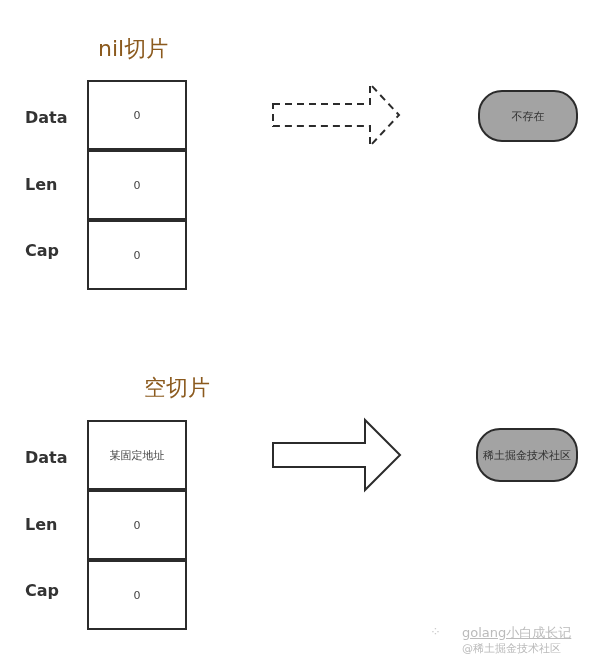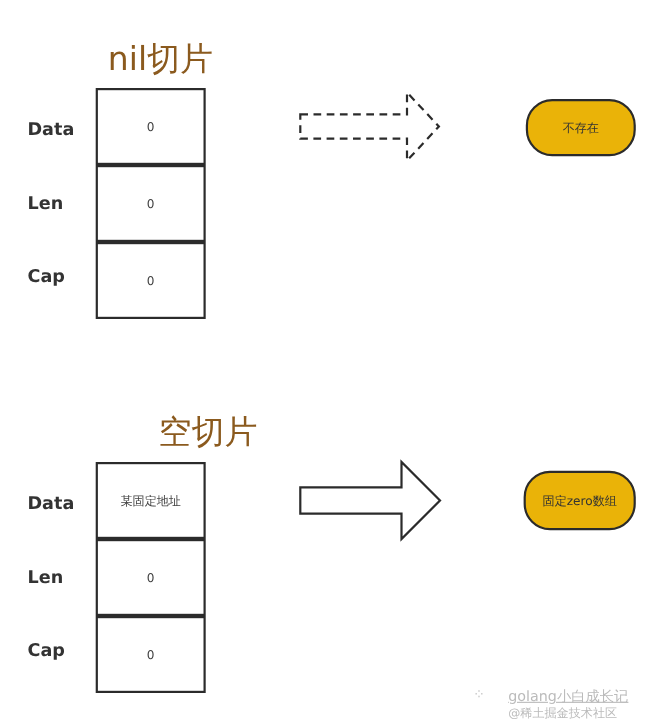--- a/index.html
+++ b/index.html
@@ -1,24 +1,24 @@
 <!DOCTYPE html>
 <html><head>
 <meta charset="utf-8">
 <style>
   html, body { margin:0; padding:0; background:#ffffff; }
   body { width:603px; height:661px; position:relative; overflow:hidden;
          font-family: "DejaVu Sans", "Liberation Sans", sans-serif; }
-  .title { position:absolute; color:#8b5a1e; font-size:30px; }
+  .title { position:absolute; color:#8b5a1e; font-size:22px; }
   .label { position:absolute; left:25px; font-size:16px; color:#333;font-weight:bold; }
   .cell { position:absolute; left:87px; width:96px; height:66px;
           border:2px solid #2b2b2b; display:flex; align-items:center; justify-content:center;
           font-size:11px; color:#444; }
   .pill { position:absolute; border:2px solid #2b2b2b; border-radius:24px;
-          display:flex; align-items:center; justify-content:center; font-size:11px; color:#333; background:#eab308; }
+          display:flex; align-items:center; justify-content:center; font-size:11px; color:#333; background:#a3a3a3; }
   svg.arrow { position:absolute; left:0; top:0; }
   .wm1 { position:absolute; left:462px; top:624px; font-size:13px; color:#bbb;text-decoration:underline; }
   .wm2 { position:absolute; left:462px; top:641px; font-size:11px; color:#bbb; }
   .wm-icon { position:absolute; left:430px; top:624px; font-size:13px; color:#ccc; }
 </style>
 </head>
 <body>
 
 <div class="title" style="left:98px;top:34px;">nil切片</div>
 
@@ -40,17 +40,17 @@
 <div class="title" style="left:100px;top:373px;margin-left:44px;">空切片</div>
 
 <div class="label" style="top:448px;">Data</div>
 <div class="label" style="top:515px;">Len</div>
 <div class="label" style="top:581px;">Cap</div>
 
 <div class="cell" style="top:420px;">某固定地址</div>
 <div class="cell" style="top:490px;">0</div>
 <div class="cell" style="top:560px;">0</div>
 
-<div class="pill" style="left:476px;top:428px;width:98px;height:50px;">固定zero数组</div>
+<div class="pill" style="left:476px;top:428px;width:98px;height:50px;">稀土掘金技术社区</div>
 
 <div class="wm-icon">⁘</div>
 <div class="wm1">golang小白成长记</div>
 <div class="wm2">@稀土掘金技术社区</div>
 
 </body></html>

